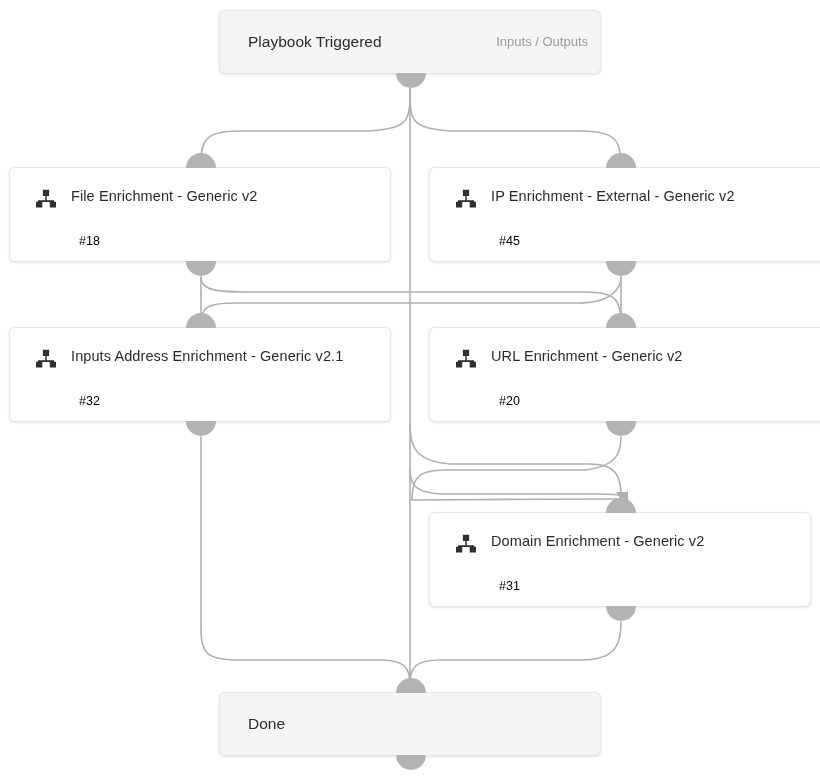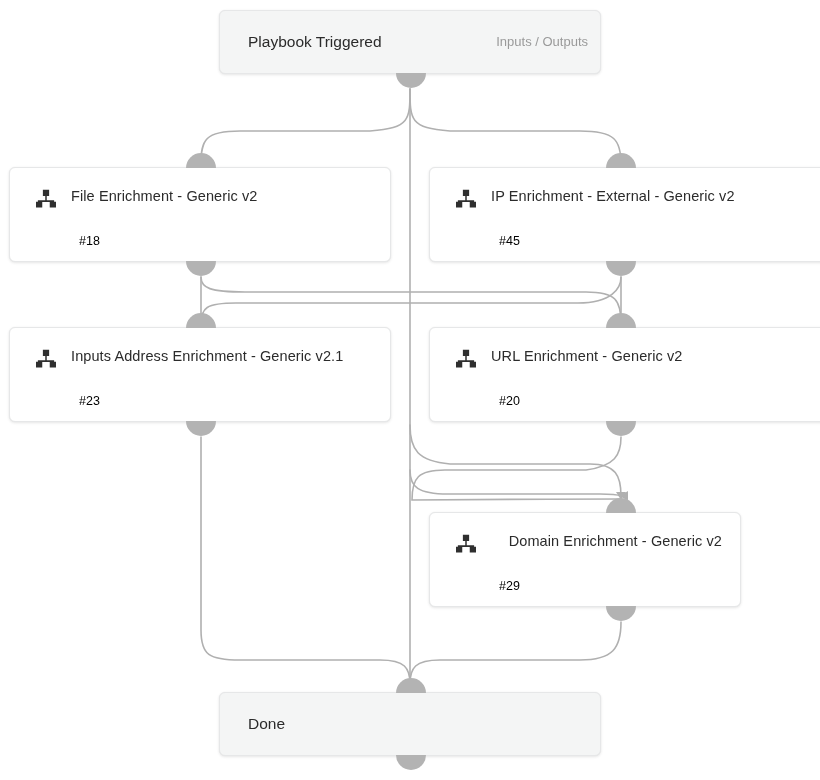--- a/index.html
+++ b/index.html
@@ -181,55 +181,55 @@
       <span class="task-icon">
         <svg viewBox="0 0 24 24" width="30" height="30" aria-hidden="true">
           <rect x="9.5" y="3" width="5" height="5" fill="#2f2f2f"></rect>
           <rect x="11.4" y="8" width="1.2" height="4" fill="#2f2f2f"></rect>
           <rect x="5.5" y="11.4" width="13" height="1.4" fill="#2f2f2f"></rect>
           <rect x="4" y="12.6" width="5" height="4.6" fill="#2f2f2f"></rect>
           <rect x="15" y="12.6" width="5" height="4.6" fill="#2f2f2f"></rect>
         </svg>
       </span>
       <div class="task-title">Inputs Address Enrichment - Generic v2.1</div>
-      <div class="task-id">#23</div>
+      <div class="task-id">#32</div>
       <span class="port out" style="left: 176px;"></span>
     </div>
   </div>
       <div class="node" style="left: 429px; top: 327px; width: 430px; height: 95px;">
     <div class="node-body">
       <span class="port in" style="left: 176px;"></span>
       <span class="task-icon">
         <svg viewBox="0 0 24 24" width="30" height="30" aria-hidden="true">
           <rect x="9.5" y="3" width="5" height="5" fill="#2f2f2f"></rect>
           <rect x="11.4" y="8" width="1.2" height="4" fill="#2f2f2f"></rect>
           <rect x="5.5" y="11.4" width="13" height="1.4" fill="#2f2f2f"></rect>
           <rect x="4" y="12.6" width="5" height="4.6" fill="#2f2f2f"></rect>
           <rect x="15" y="12.6" width="5" height="4.6" fill="#2f2f2f"></rect>
         </svg>
       </span>
       <div class="task-title">URL Enrichment - Generic v2</div>
       <div class="task-id">#20</div>
       <span class="port out" style="left: 176px;"></span>
     </div>
   </div>
-      <div class="node" style="left: 429px; top: 512px; width: 312px; height: 95px; text-align: right;">
+      <div class="node" style="left: 429px; top: 512px; width: 382px; height: 95px;">
     <div class="node-body">
       <span class="port in" style="left: 176px;"></span>
       <span class="task-icon">
         <svg viewBox="0 0 24 24" width="30" height="30" aria-hidden="true">
           <rect x="9.5" y="3" width="5" height="5" fill="#2f2f2f"></rect>
           <rect x="11.4" y="8" width="1.2" height="4" fill="#2f2f2f"></rect>
           <rect x="5.5" y="11.4" width="13" height="1.4" fill="#2f2f2f"></rect>
           <rect x="4" y="12.6" width="5" height="4.6" fill="#2f2f2f"></rect>
           <rect x="15" y="12.6" width="5" height="4.6" fill="#2f2f2f"></rect>
         </svg>
       </span>
       <div class="task-title">Domain Enrichment - Generic v2</div>
-      <div class="task-id">#29</div>
+      <div class="task-id">#31</div>
       <span class="port out" style="left: 176px;"></span>
     </div>
   </div>
       <div class="node terminal" style="left: 219px; top: 692px; width: 382px; height: 64px;">
     <div class="node-body">
       <span class="port in" style="left: 176px;"></span>
       <div class="terminal-title">Done</div>
 
       <span class="port out" style="left: 176px;"></span>
     </div>

